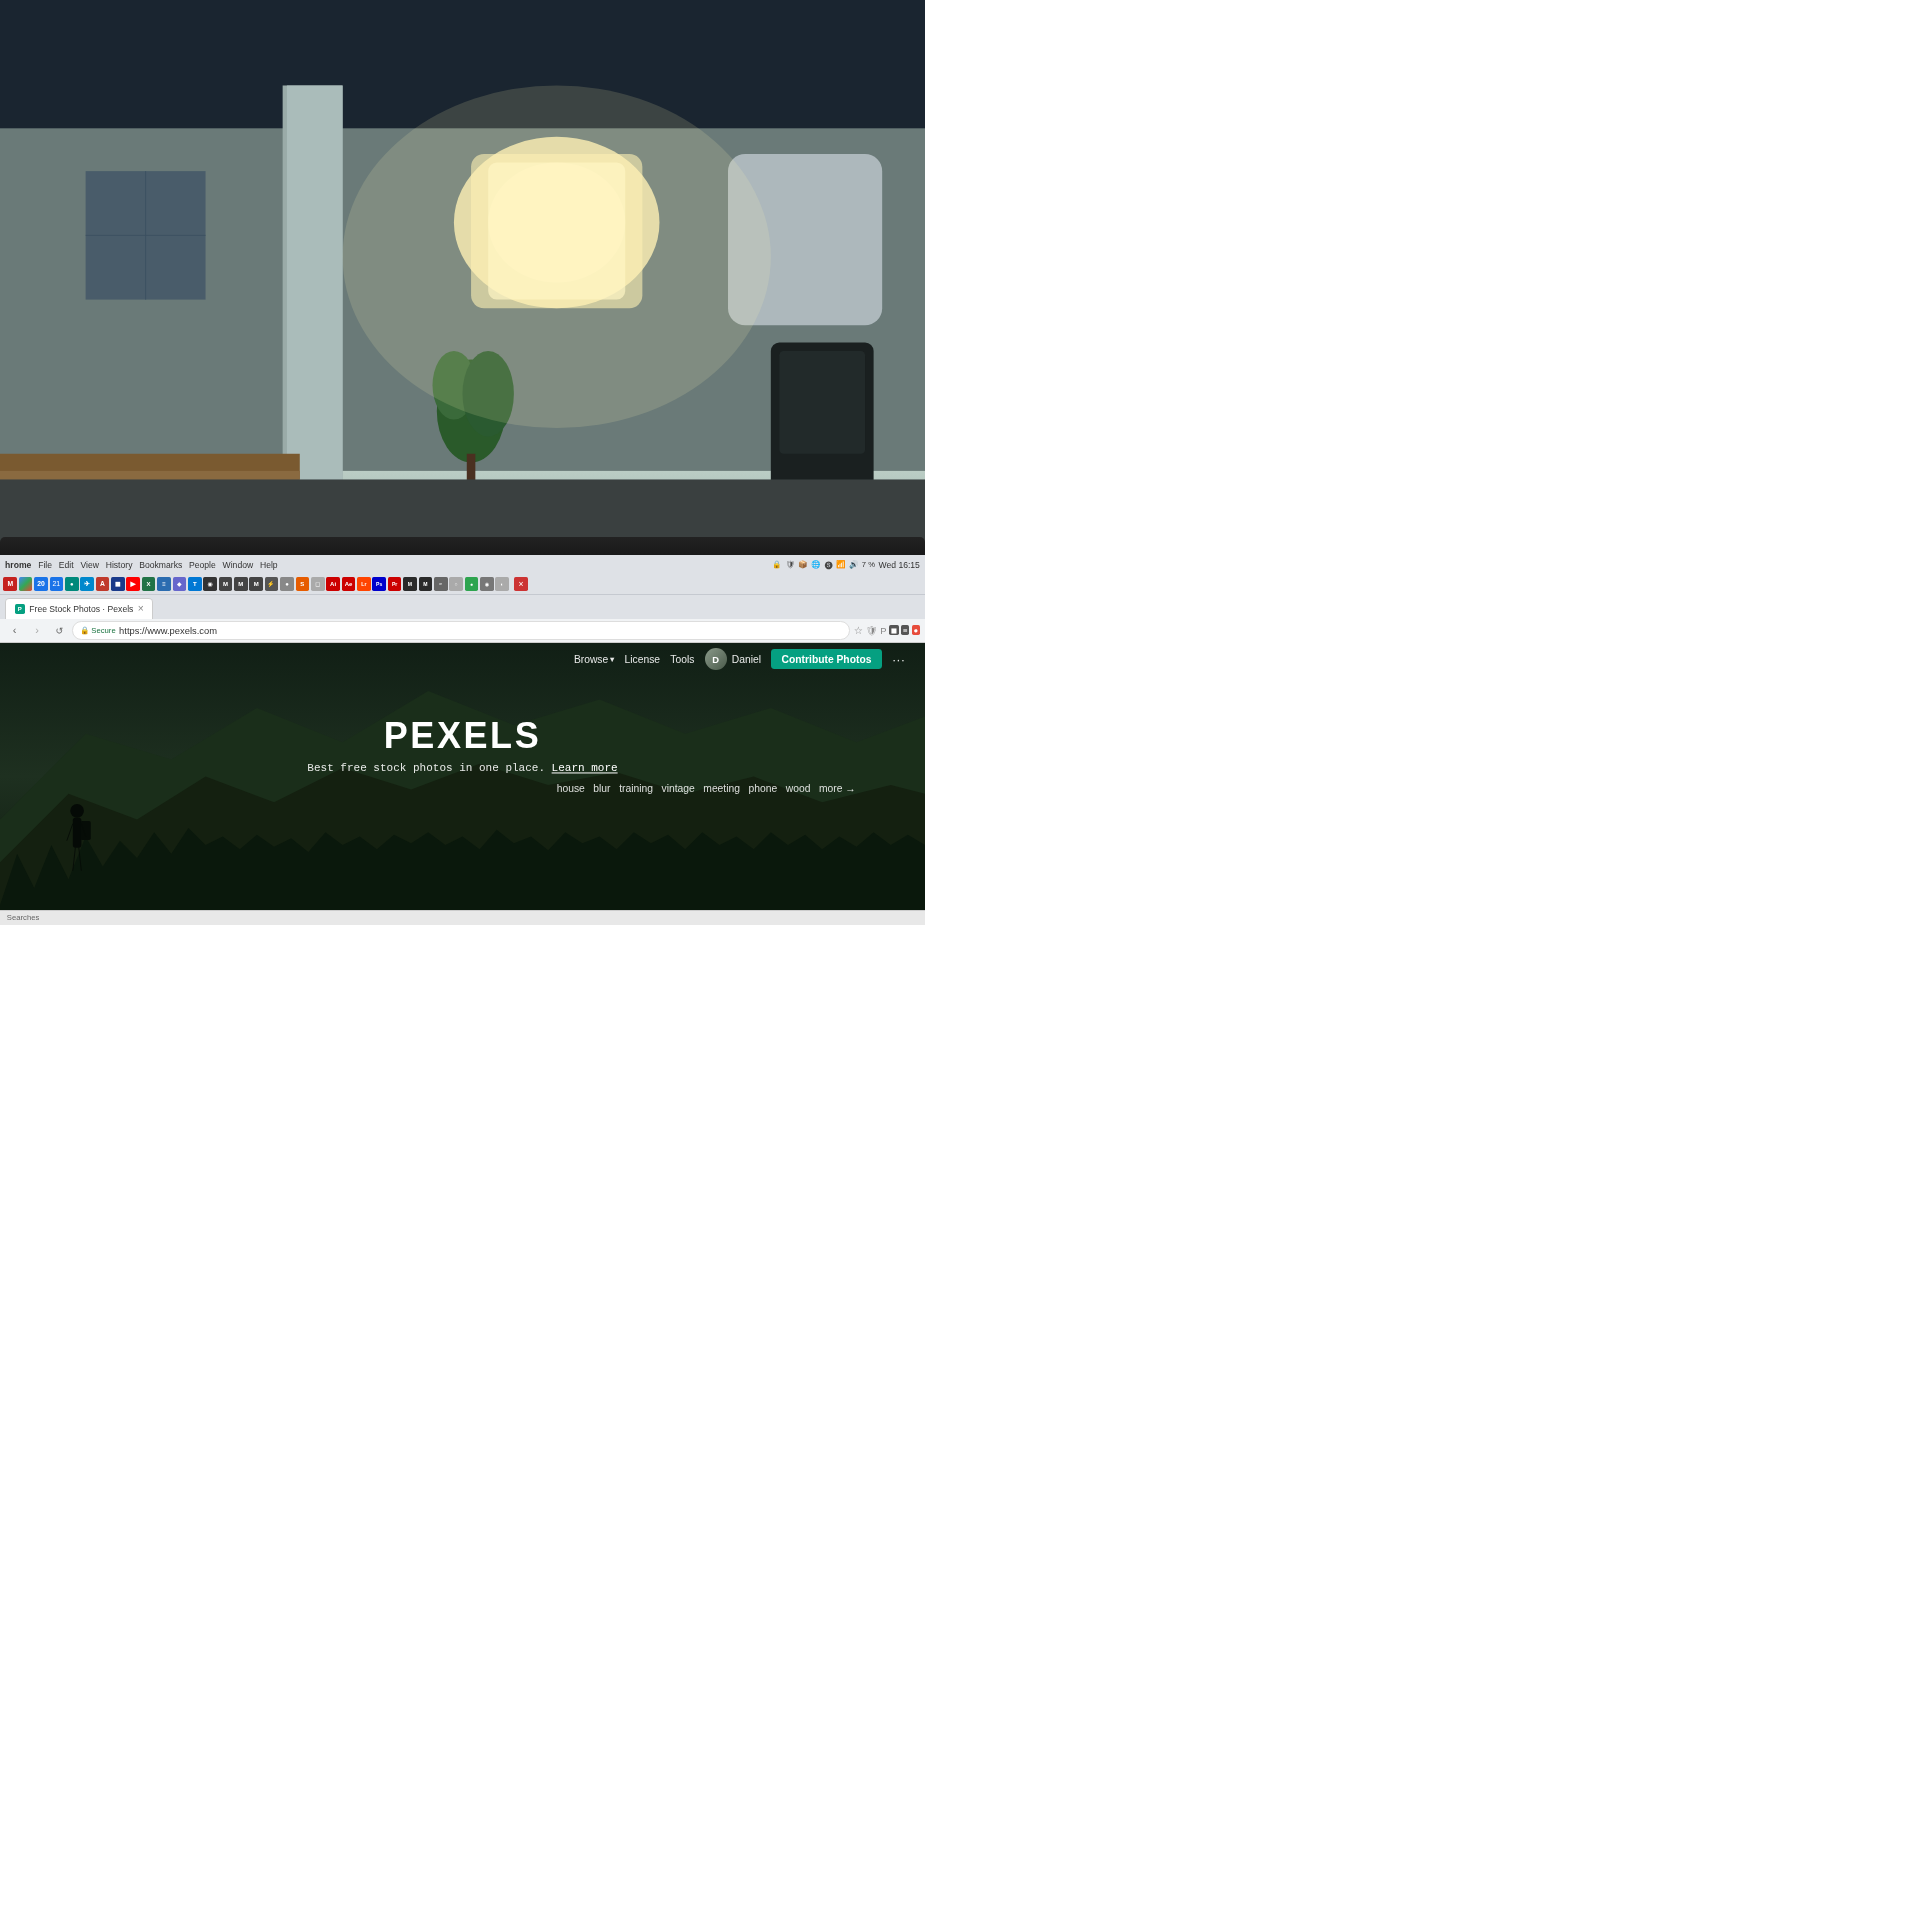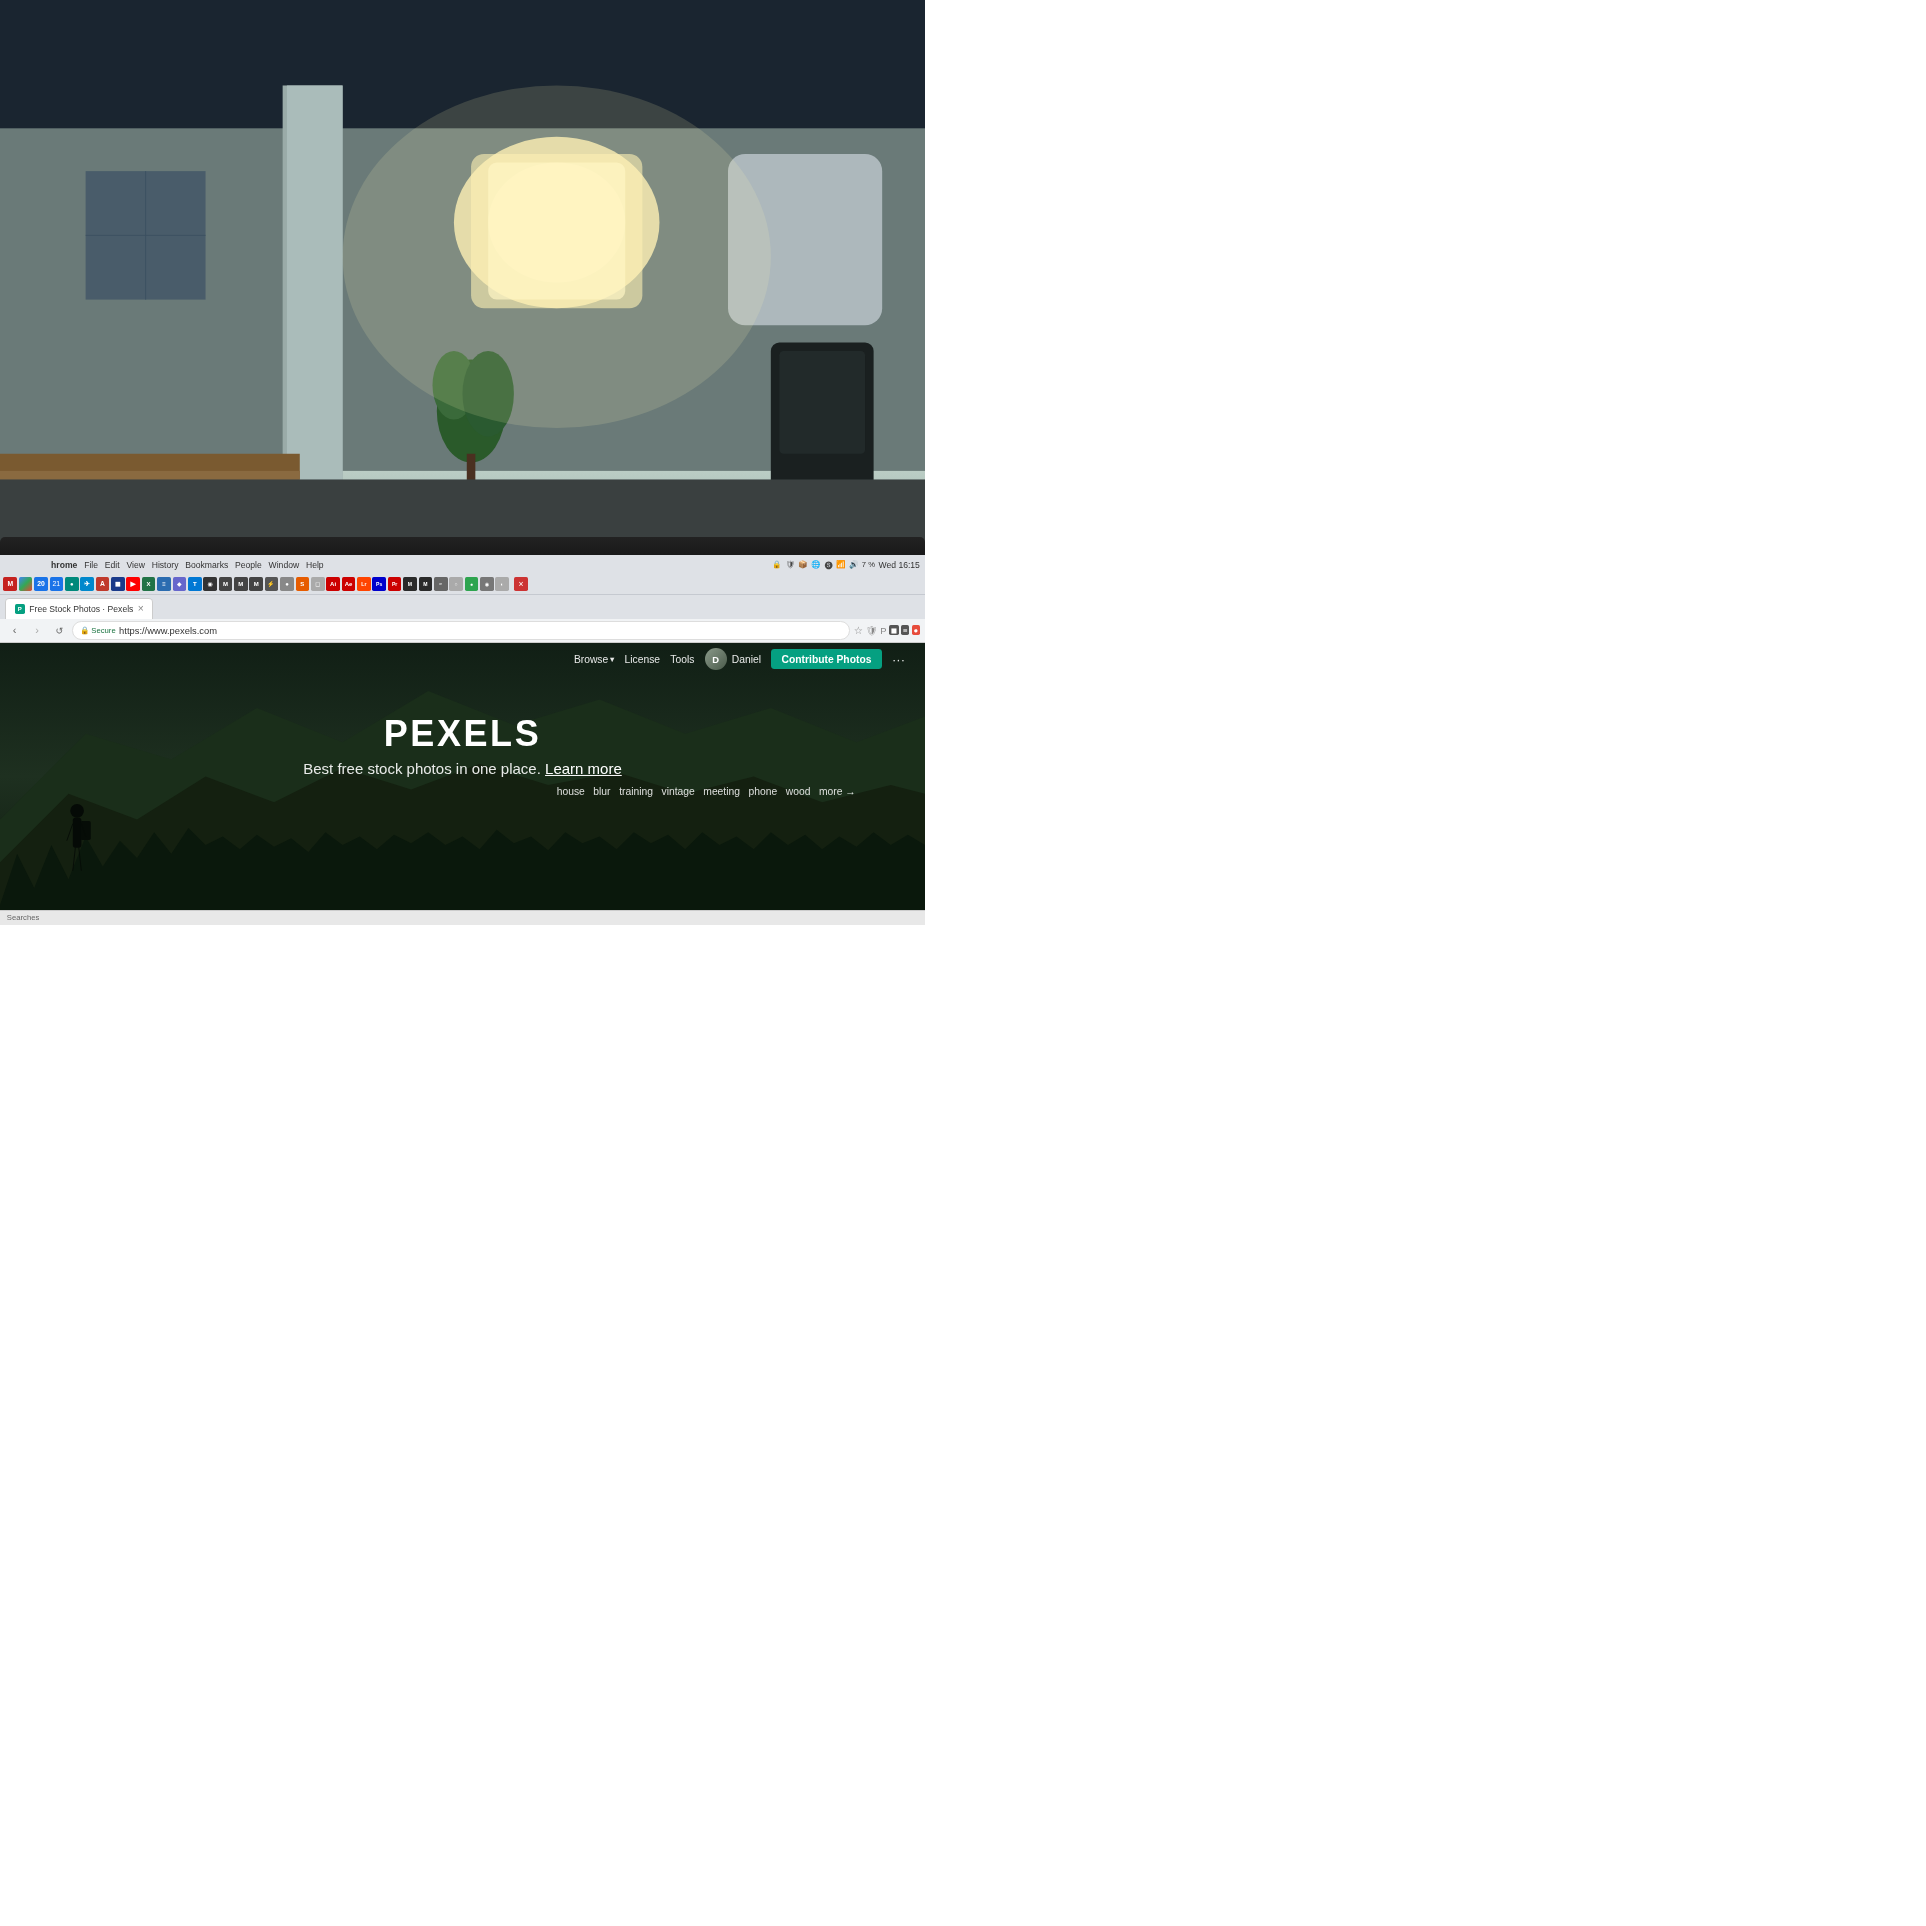--- a/index.html
+++ b/index.html
@@ -52,21 +52,21 @@
   <rect x="0" y="560" width="1080" height="110" fill="#3a4040"></rect>
 
   <ellipse cx="650" cy="300" rx="250" ry="200" fill="rgba(255,245,180,0.15)"></ellipse>
 </svg>
 
 <div style="position:absolute;top:58%;left:0;width:100%;height:4%;background:linear-gradient(180deg,#222,#111);z-index:3;border-radius:5.1px 5.1px 0 0;"></div>
 
 <div style="position:absolute;top:60%;left:0;width:100%;height:40%;background:#dee1e6;z-index:4;display:flex;flex-direction:column;overflow:hidden;">
 
   <div style="height:19px;background:#dee1e6;display:flex;align-items:center;padding:0 5.1px;gap:8.6px;flex-shrink:0;">
-    <div style="display:flex;gap:6.8px;font-size:8.6px;color:#333;flex:1;margin-left:46px;">
+    <div style="display:flex;gap:6.8px;font-size:8.6px;color:#333;flex:1;">
       <span style="font-weight:bold;">hrome</span>
       <span>File</span>
       <span>Edit</span>
       <span>View</span>
       <span>History</span>
       <span>Bookmarks</span>
       <span>People</span>
       <span>Window</span>
       <span>Help</span>
     </div>
@@ -205,21 +205,21 @@
           <span style="color:white;font-size:9.4px;font-weight:bold;">D</span>
         </div>
         <span style="color:rgba(255,255,255,0.9);font-size:10.3px;">Daniel</span>
       </div>
       <button style="background:#05a081;color:white;border:none;border-radius:3.4px;padding:4.3px 10.3px;font-size:10.3px;font-weight:600;cursor:pointer;">Contribute Photos</button>
       <button style="background:none;border:none;color:rgba(255,255,255,0.9);font-size:13px;cursor:pointer;">···</button>
     </div>
 
     <div style="position:absolute;top:42%;left:50%;transform:translate(-50%,-50%);text-align:center;z-index:10;width:85%;">
       <h1 style="font-size:36px;font-weight:800;color:white;letter-spacing:2.6px;margin-bottom:5.1px;">PEXELS</h1>
-      <p style="font-size:15px;color:rgba(255,255,255,0.9);margin-bottom:9px;">
+      <p style="font-size:11px;color:rgba(255,255,255,0.9);margin-bottom:9px;font-family:Liberation Mono, monospace;">
         <span>Best free stock photos in one place.</span>
         <span style="text-decoration:underline;cursor:pointer;color:white;">Learn more</span>
       </p>
 
 
       <div style="display:flex;gap:8.6px;justify-content:flex-end;flex-wrap:wrap;">
         <span style="color:rgba(255,255,255,0.85);font-size:10.3px;cursor:pointer;">house</span>
         <span style="color:rgba(255,255,255,0.85);font-size:10.3px;cursor:pointer;">blur</span>
         <span style="color:rgba(255,255,255,0.85);font-size:10.3px;cursor:pointer;">training</span>
         <span style="color:rgba(255,255,255,0.85);font-size:10.3px;cursor:pointer;">vintage</span>

